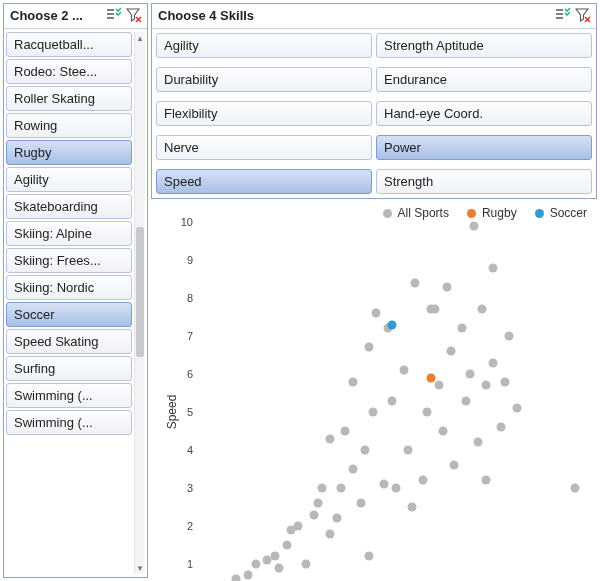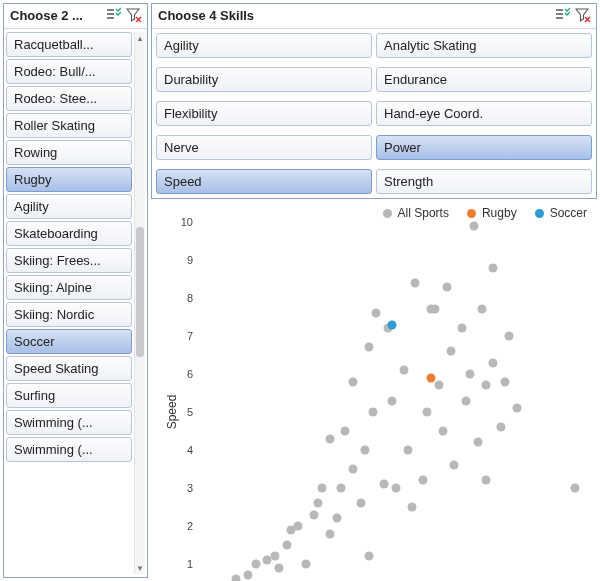--- a/index.html
+++ b/index.html
@@ -159,29 +159,28 @@
         <svg width="16" height="16" viewBox="0 0 16 16">
             <path d="M1 2h12l-4.5 6v4l-3 2v-6z" stroke="#555" stroke-width="1.1" fill="none"></path>
             <path d="M10 10l5 5M15 10l-5 5" stroke="#d33" stroke-width="1.6"></path>
           </svg>
       </span>
     </div>
   </div>
   <div class="list-body">
     <div class="list-items" id="sports-list">
         <div class="list-item">Racquetball...</div>
-        <div class="list-item">Rodeo: Bull/...</div>
         <div class="list-item">Rodeo: Stee...</div>
         <div class="list-item">Roller Skating</div>
         <div class="list-item">Rowing</div>
         <div class="list-item selected">Rugby</div>
         <div class="list-item">Agility</div>
         <div class="list-item">Skateboarding</div>
+        <div class="list-item">Skiing: Alpine</div>
         <div class="list-item">Skiing: Frees...</div>
-        <div class="list-item">Skiing: Alpine</div>
         <div class="list-item">Skiing: Nordic</div>
         <div class="list-item selected">Soccer</div>
         <div class="list-item">Speed Skating</div>
         <div class="list-item">Surfing</div>
         <div class="list-item">Swimming (...</div>
         <div class="list-item">Swimming (...</div>
       </div>
     <div class="scrollbar">
       <div class="scroll-arrow" style="top:0">▴</div>
       <div class="scroll-thumb"></div>
@@ -205,21 +204,21 @@
         <span class="hdr-icon">
           <svg width="16" height="16" viewBox="0 0 16 16">
               <path d="M1 2h12l-4.5 6v4l-3 2v-6z" stroke="#555" stroke-width="1.1" fill="none"></path>
               <path d="M10 10l5 5M15 10l-5 5" stroke="#d33" stroke-width="1.6"></path>
             </svg>
         </span>
       </div>
     </div>
     <div class="skills-body" id="skills-grid">
         <div class="skill-item">Agility</div>
-        <div class="skill-item">Analytic Skating</div>
+        <div class="skill-item">Strength Aptitude</div>
         <div class="skill-item">Durability</div>
         <div class="skill-item">Endurance</div>
         <div class="skill-item">Flexibility</div>
         <div class="skill-item">Hand-eye Coord.</div>
         <div class="skill-item">Nerve</div>
         <div class="skill-item selected">Power</div>
         <div class="skill-item selected">Speed</div>
         <div class="skill-item">Strength</div>
       </div>
   </div>

